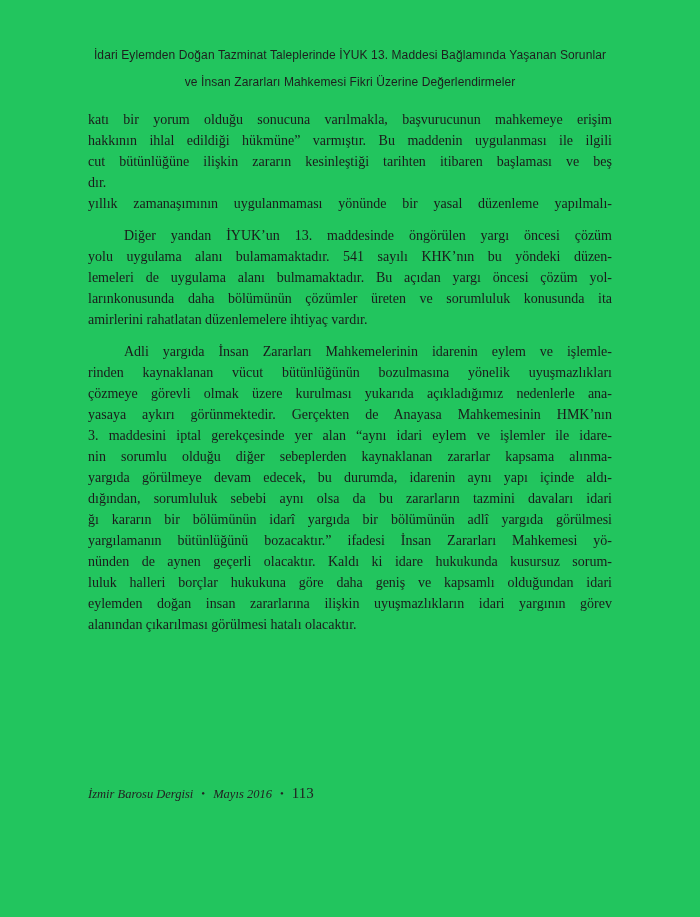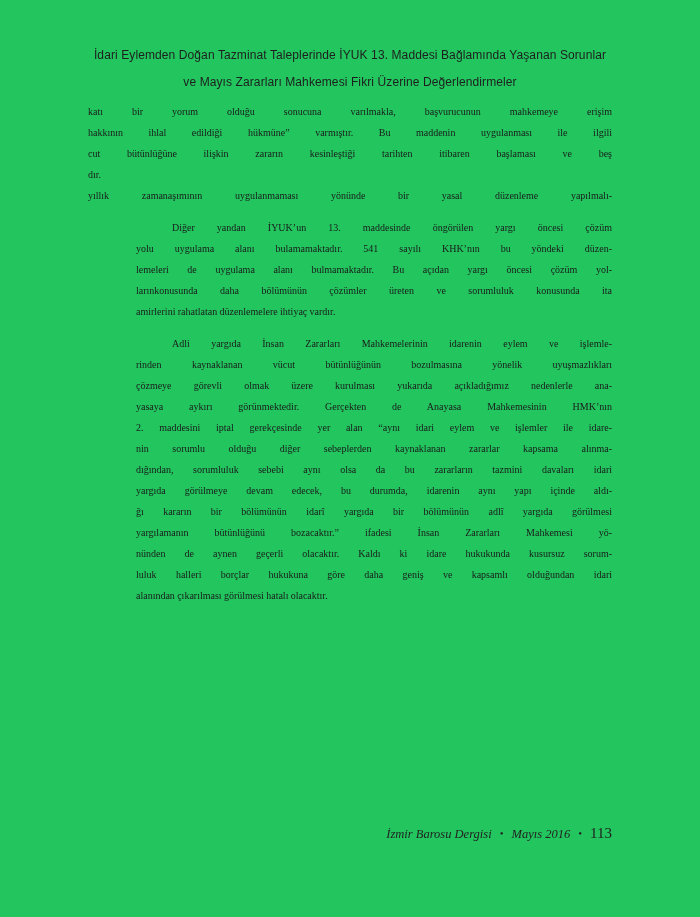--- a/index.html
+++ b/index.html
@@ -28,51 +28,50 @@
     letter-spacing: 0.1px;
     color: #1e1e1e;
   }
   .running-head .head-line {
     line-height: 27px;
     white-space: nowrap;
   }
   
   .article-body {
     position: absolute;
-    top: 101px;
+    top: 109px;
     left: 88px;
     width: 524px;
-    font-size: 10px;
+    font-size: 14px;
     color: #1b1b1b;
   }
   .paragraph + .paragraph {
     margin-top: 11px;
-    margin-left: 48px;
   }
   .text-line {
     height: 21px;
     line-height: 21px;
     overflow: hidden;
     text-align: justify;
     text-align-last: justify;
     word-spacing: -0.2px;
   }
   .text-line.last {
     text-align-last: left;
   }
   .text-line.first-indent {
     text-indent: 36px;
   }
   
   .page-footer {
     position: absolute;
-    top: 824px;
+    top: 784px;
     left: 88px;
     width: 524px;
-    text-align: right;
+    text-align: left;
     white-space: nowrap;
     color: #222222;
   }
   .footer-italic {
     font-style: italic;
     font-size: 12.5px;
   }
   .footer-sep {
     font-size: 11px;
     margin: 0 4px;
@@ -83,21 +82,21 @@
     font-size: 15px;
   }
 </style>
 </head>
 <body>
 
 <div class="page">
 
   <div class="running-head">
     <div class="head-line">İdari Eylemden Doğan Tazminat Taleplerinde İYUK 13. Maddesi Bağlamında Yaşanan Sorunlar</div>
-    <div class="head-line">ve Mayıs Zararları Mahkemesi Fikri Üzerine Değerlendirmeler</div>
+    <div class="head-line">ve İnsan Zararları Mahkemesi Fikri Üzerine Değerlendirmeler</div>
   </div>
 
   <div class="article-body">
       <div class="paragraph">
         <div class="text-line">katı bir yorum olduğu sonucuna varılmakla, başvurucunun mahkemeye erişim</div>
         <div class="text-line">hakkının ihlal edildiği hükmüne” varmıştır. Bu maddenin uygulanması ile ilgili</div>
         <div class="text-line">cut bütünlüğüne ilişkin zararın kesinleştiği tarihten itibaren başlaması ve beş</div>
         <div class="text-line last">dır.</div>
         <div class="text-line">yıllık zamanaşımının uygulanmaması yönünde bir yasal düzenleme yapılmalı-</div>
       </div>
@@ -106,28 +105,29 @@
         <div class="text-line">yolu uygulama alanı bulamamaktadır. 541 sayılı KHK’nın bu yöndeki düzen-</div>
         <div class="text-line">lemeleri de uygulama alanı bulmamaktadır. Bu açıdan yargı öncesi çözüm yol-</div>
         <div class="text-line">larınkonusunda daha bölümünün çözümler üreten ve sorumluluk konusunda ita</div>
         <div class="text-line last">amirlerini rahatlatan düzenlemelere ihtiyaç vardır.</div>
       </div>
       <div class="paragraph">
         <div class="text-line first-indent">Adli yargıda İnsan Zararları Mahkemelerinin idarenin eylem ve işlemle-</div>
         <div class="text-line">rinden kaynaklanan vücut bütünlüğünün bozulmasına yönelik uyuşmazlıkları</div>
         <div class="text-line">çözmeye görevli olmak üzere kurulması yukarıda açıkladığımız nedenlerle ana-</div>
         <div class="text-line">yasaya aykırı görünmektedir. Gerçekten de Anayasa Mahkemesinin HMK’nın</div>
-        <div class="text-line">2. maddesini iptal gerekçesinde yer alan “aynı idari eylem ve işlemler ile idare-</div>
+        <div class="text-line">3. maddesini iptal gerekçesinde yer alan “aynı idari eylem ve işlemler ile idare-</div>
         <div class="text-line">nin sorumlu olduğu diğer sebeplerden kaynaklanan zararlar kapsama alınma-</div>
+        <div class="text-line">yargıda görülmeye devam edecek, bu durumda, idarenin aynı yapı içinde aldı-</div>
         <div class="text-line">dığından, sorumluluk sebebi aynı olsa da bu zararların tazmini davaları idari</div>
-        <div class="text-line">yargıda görülmeye devam edecek, bu durumda, idarenin aynı yapı içinde aldı-</div>
         <div class="text-line">ğı kararın bir bölümünün idarî yargıda bir bölümünün adlî yargıda görülmesi</div>
         <div class="text-line">yargılamanın bütünlüğünü bozacaktır.” ifadesi İnsan Zararları Mahkemesi yö-</div>
         <div class="text-line">nünden de aynen geçerli olacaktır. Kaldı ki idare hukukunda kusursuz sorum-</div>
         <div class="text-line">luluk halleri borçlar hukukuna göre daha geniş ve kapsamlı olduğundan idari</div>
+        <div class="text-line">eylemden doğan insan zararlarına ilişkin uyuşmazlıkların idari yargının görev</div>
         <div class="text-line last">alanından çıkarılması görülmesi hatalı olacaktır.</div>
       </div>
     </div>
 
   <div class="page-footer">
     <span class="footer-italic">İzmir Barosu Dergisi</span>
     <span class="footer-sep">•</span>
     <span class="footer-italic">Mayıs 2016</span>
     <span class="footer-sep">•</span>
     <span class="footer-page-number">113</span>

